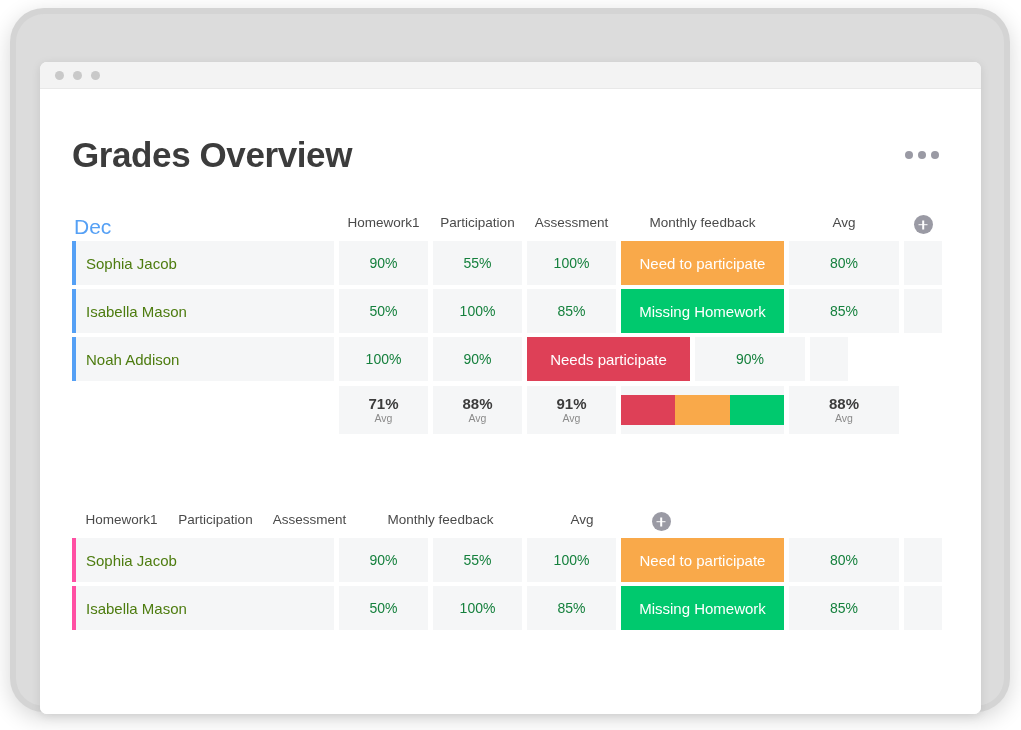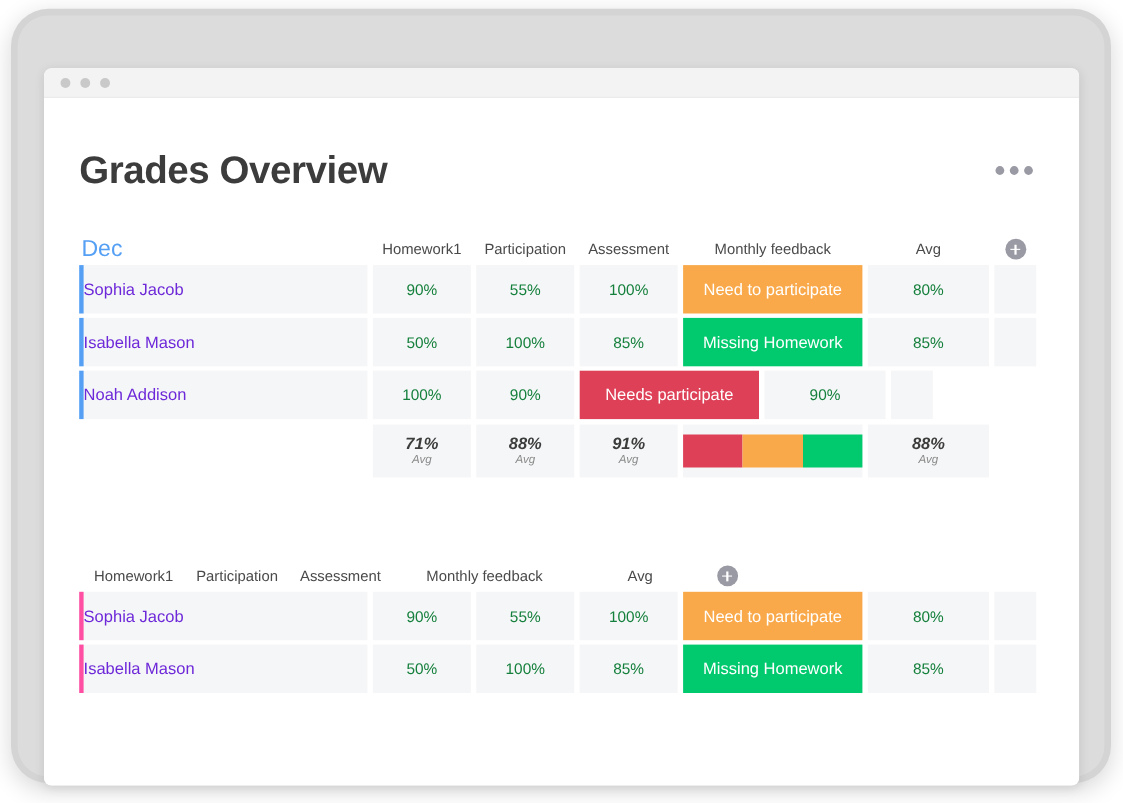--- a/index.html
+++ b/index.html
@@ -95,21 +95,21 @@
     border-radius: 50%;
     background: #9a9aa4;
   }
 
   
   .section { margin-top: 40px; }
   .section.nov { margin-top: 78px; }
 
   .section-head {
     display: flex;
-    align-items: center;
+    align-items: flex-start;
     height: 26px;
     padding-bottom: 3px;
   }
   .month-label {
     font-size: 21px;
     width: 262px;
     flex: 0 0 262px;
     padding-left: 2px;
   }
   .month-dec { color: #55a0f5; }
@@ -156,23 +156,23 @@
   .cell {
     background: #f5f6f7;
     display: flex;
     align-items: center;
     justify-content: center;
     font-size: 14px;
     color: #15803d;
   }
   .cell-name {
     justify-content: flex-start;
-    padding-left: 4px;
+    padding-left: 14px;
     font-size: 15px;
-    color: #6d28d9;
+    color: #4d7c0f;
     position: relative;
   }
   .cell-name::before {
     content: "";
     position: absolute;
     left: 0; top: 0; bottom: 0;
     width: 4px;
   }
   .section.dec .cell-name::before { background: #55a0f5; }
   .section.nov .cell-name::before { background: #ff4fa3; }
@@ -181,21 +181,21 @@
     display: flex;
     align-items: center;
     justify-content: center;
     color: #ffffff;
     font-size: 15px;
     width: 100%;
     height: 100%;
   }
 
   
-  .row-summary { height: 48px; margin-top: 5px; font-style: italic; }
+  .row-summary { height: 48px; margin-top: 5px; }
   .sum-cell {
     background: #f5f6f7;
     display: flex;
     flex-direction: column;
     align-items: center;
     justify-content: center;
     line-height: 1.05;
   }
   .sum-val { font-size: 15px; font-weight: bold; color: #3c3c3c; }
   .sum-lbl { font-size: 10.5px; color: #8a8a8a; margin-top: 2px; }

